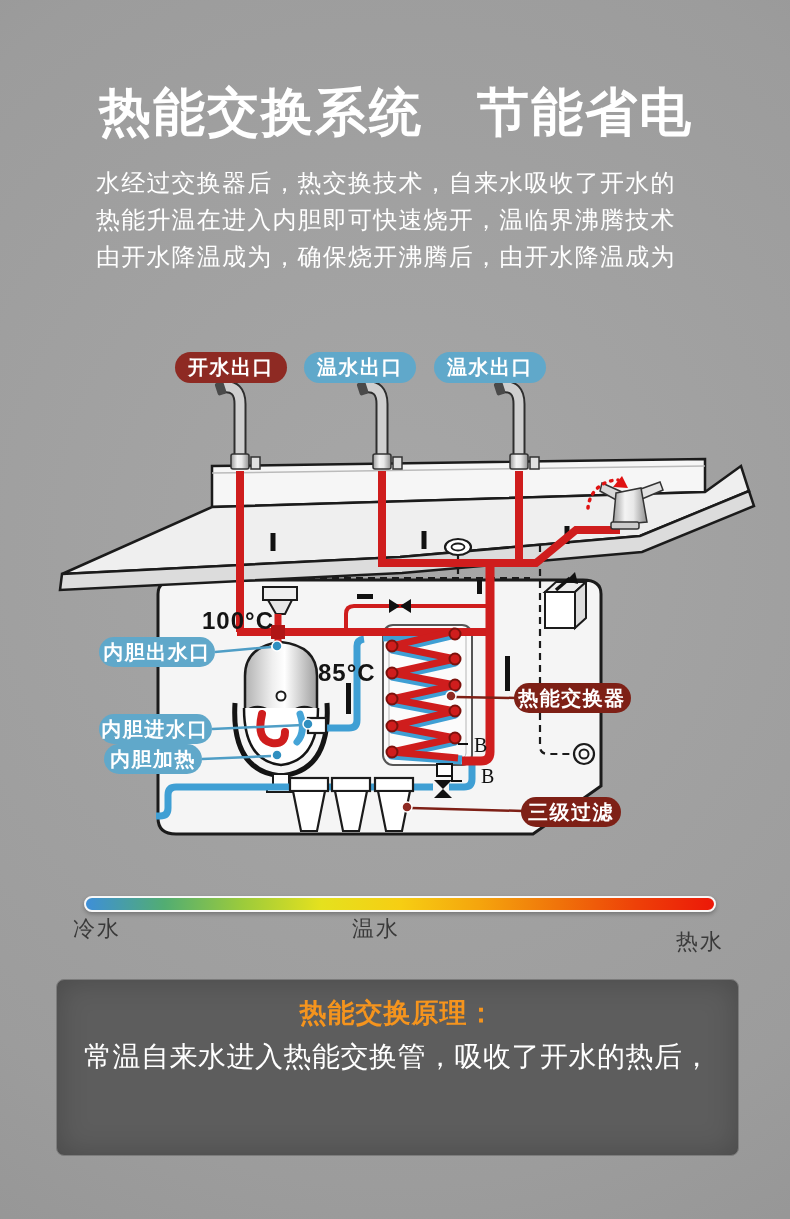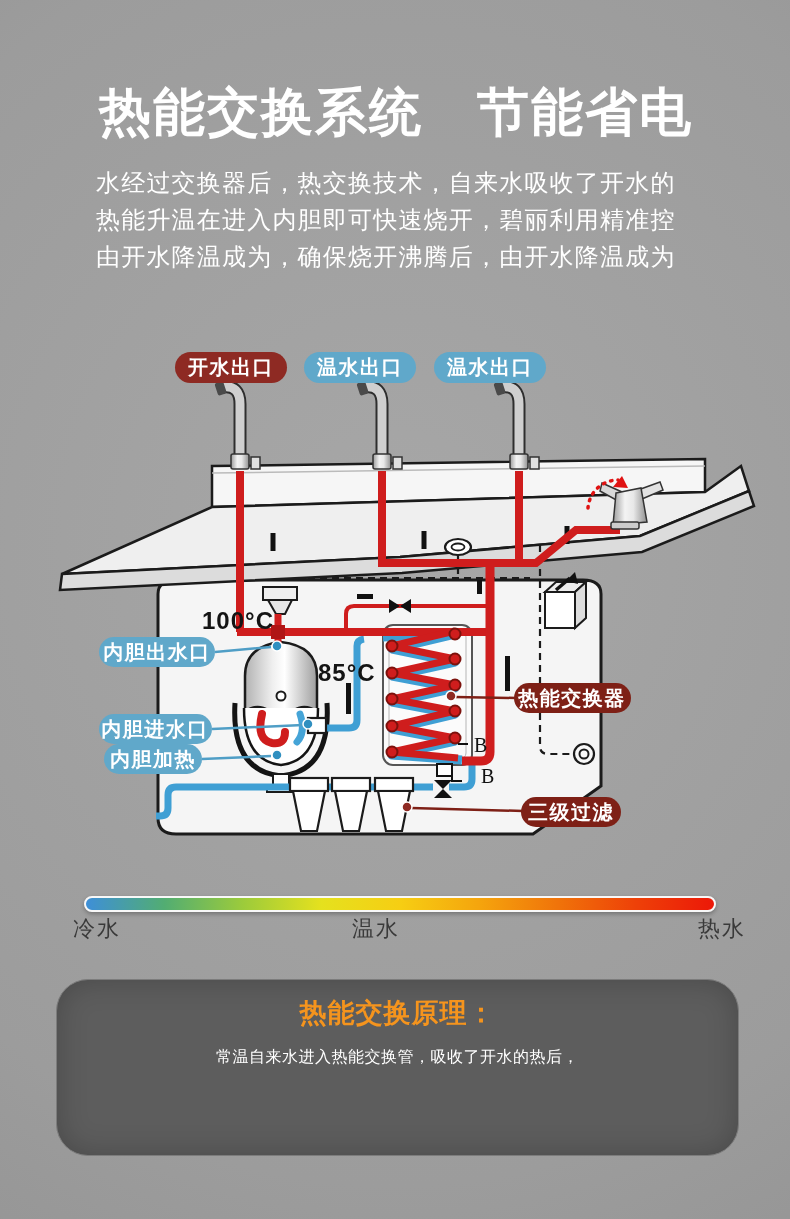--- a/index.html
+++ b/index.html
@@ -19,41 +19,41 @@
   .pill-t{fill:#ffffff;font-size:20px;font-weight:700;text-anchor:middle;letter-spacing:1.5px;}
   .temp-t{fill:#141414;font-size:24px;font-weight:700;letter-spacing:1px;}
   .b-t{fill:#111;font-size:20px;font-family:"Liberation Serif","DejaVu Serif",serif;}
   .legend-bar{
     position:absolute;left:84px;top:896px;width:628px;height:12px;border-radius:8px;
     border:2px solid #f8f8f8;box-shadow:0 2px 4px rgba(0,0,0,.28);
   }
   .legend-label{position:absolute;top:914px;font-size:22px;color:#3a3a3a;letter-spacing:2px;}
   .legend-label.cold{left:73px;}
   .legend-label.warm{left:376px;transform:translateX(-50%);}
-  .legend-label.hot{right:44px;}
+  .legend-label.hot{right:66px;margin-top:13px;}
   .principle{
     position:absolute;left:56px;top:979px;width:683px;height:177px;box-sizing:border-box;
-    background:#5d5d5d;border:1px solid #7c7c7c;border-radius:32px;
+    background:#5d5d5d;border:1px solid #7c7c7c;border-radius:8px;
     box-shadow:inset 0 0 30px rgba(0,0,0,.22);
     text-align:center;color:#ffffff;
   }
   .p-title{margin-top:15px;font-size:27px;font-weight:700;color:#f5941d;letter-spacing:1px;}
   .p-lines{margin-top:7px;}
-  .p-line{font-size:16px;line-height:37px;letter-spacing:.5px;white-space:nowrap;}
+  .p-line{font-size:28px;line-height:37px;letter-spacing:.5px;white-space:nowrap;}
 </style>
 </head>
 <body>
 
 <div class="page">
 
   <h1 class="title">热能交换系统　节能省电</h1>
 
   <div class="intro">
     <div class="intro-line">水经过交换器后，热交换技术，自来水吸收了开水的</div>
-    <div class="intro-line">热能升温在进入内胆即可快速烧开，碧丽利用精准控</div>
+    <div class="intro-line">热能升温在进入内胆即可快速烧开，温临界沸腾技术</div>
     <div class="intro-line">由开水降温成为，确保烧开沸腾后，由开水降温成为</div>
   </div>
 
   <svg class="diagram" width="790" height="530" viewBox="0 0 790 530">
     <defs>
       <linearGradient id="metalV" x1="0" y1="0" x2="1" y2="0">
         <stop offset="0" stop-color="#9c9c9c"></stop>
           <stop offset="0.35" stop-color="#f3f3f3"></stop>
         <stop offset="0.6" stop-color="#e8e8e8"></stop>
           <stop offset="1" stop-color="#8f8f8f"></stop>

